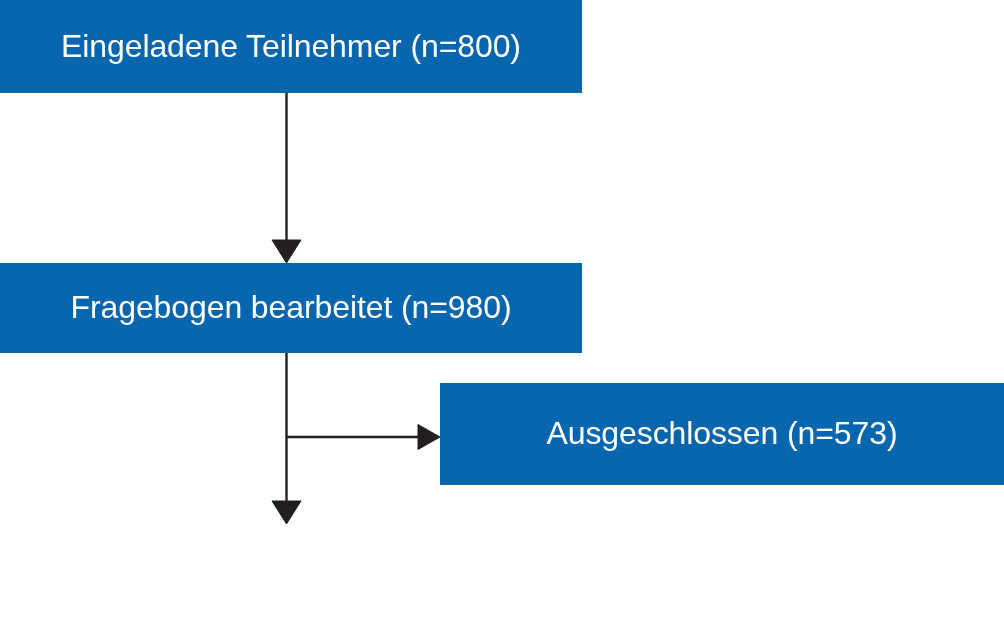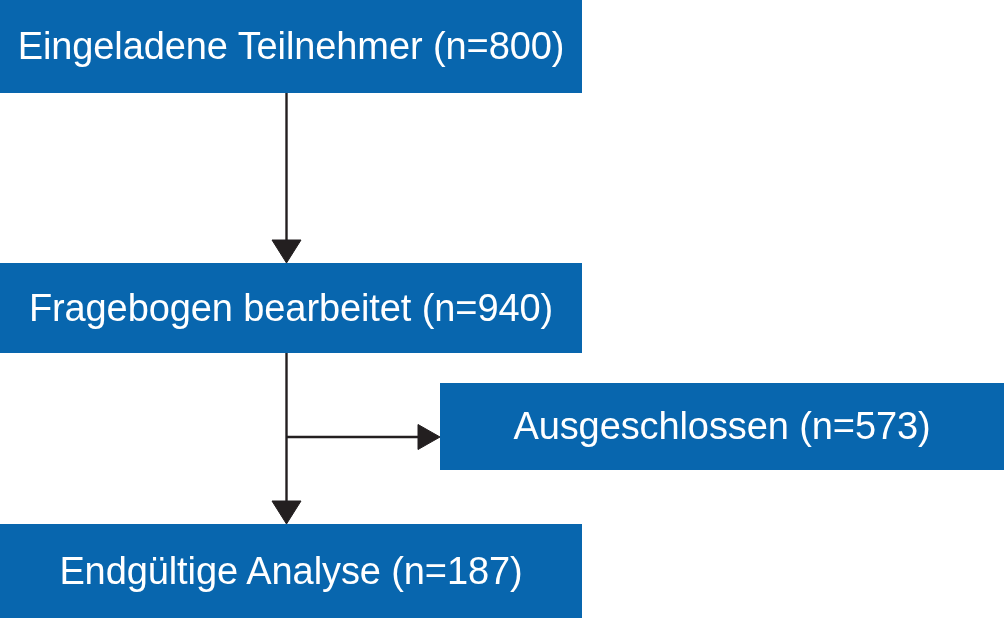--- a/index.html
+++ b/index.html
@@ -20,21 +20,21 @@
   .node {
     position: absolute;
     background: #0866ae;
     color: #ffffff;
     display: flex;
     flex-direction: column;
     align-items: center;
     justify-content: center;
     box-sizing: border-box;
     text-align: center;
-    font-size: 38px;
+    font-size: 32px;
     line-height: 1.22;
     font-weight: 400;
     letter-spacing: -0.1px;
     -webkit-font-smoothing: antialiased;
   }
   .node .node-line {
     display: block;
     white-space: nowrap;
   }
 
@@ -57,21 +57,21 @@
     height: 90px;
   }
   #node-completed .node-inner {
     width: 576px;
   }
 
   #node-excluded {
     left: 440px;
     top: 383px;
     width: 564px;
-    height: 87px;
+    height: 102px;
   }
   #node-excluded .node-inner {
     width: 556px;
   }
 
   #node-final {
     left: 0px;
     top: 524px;
     width: 582px;
     height: 94px;
@@ -117,29 +117,24 @@
   </svg>
 
   <div class="node" id="node-invited">
     <div class="node-inner">
       <span class="node-line">Eingeladene Teilnehmer (n=800)</span>
     </div>
   </div>
 
   <div class="node" id="node-completed">
     <div class="node-inner">
-      <span class="node-line">Fragebogen bearbeitet (n=940)</span>
+      <span class="node-line">Fragebogen bearbeitet (n=980)</span>
     </div>
   </div>
 
   <div class="node" id="node-excluded">
     <div class="node-inner">
       <span class="node-line">Ausgeschlossen (n=573)</span>
     </div>
   </div>
 
-  <div class="node" id="node-final">
-    <div class="node-inner">
-      <span class="node-line">Endgültige Analyse (n=187)</span>
-    </div>
-  </div>
 
 </div>
 
 </body></html>

